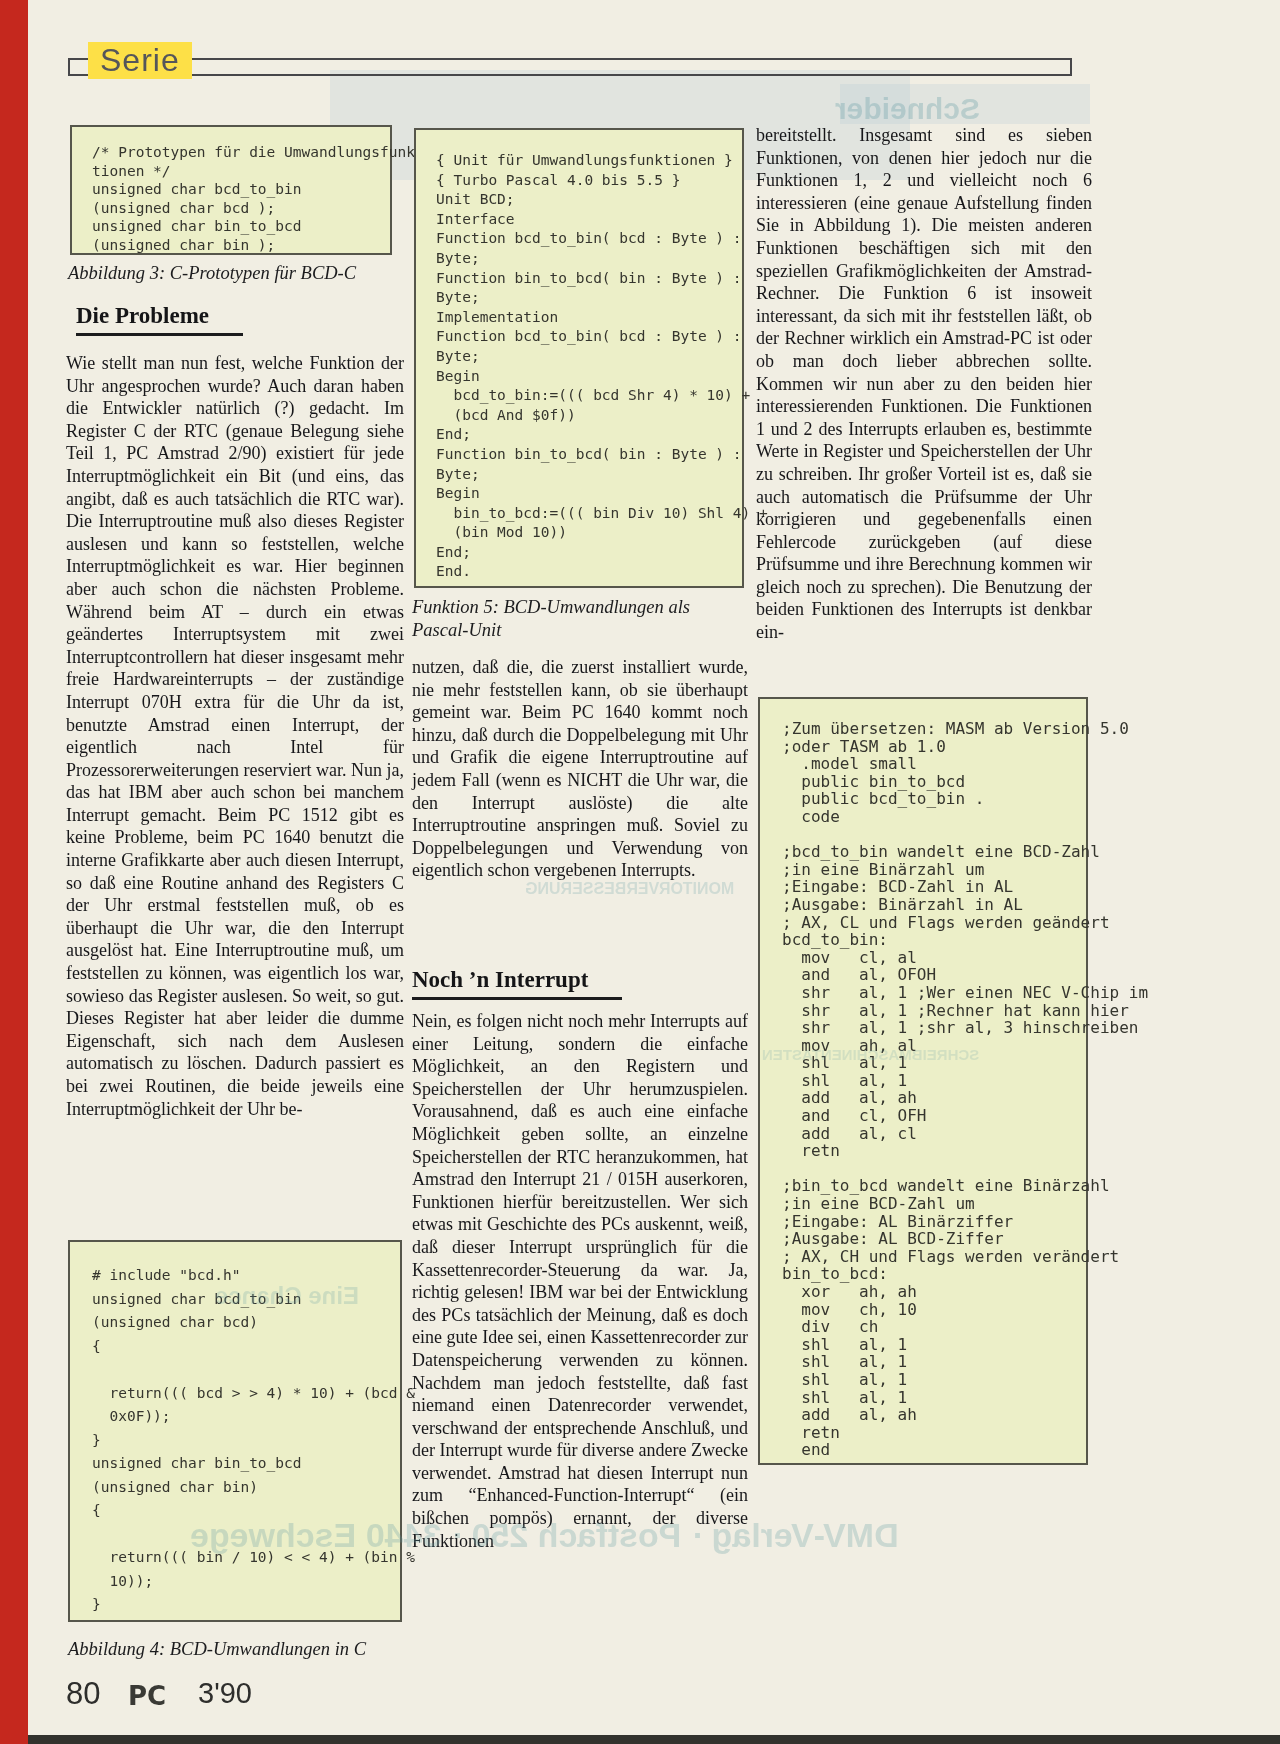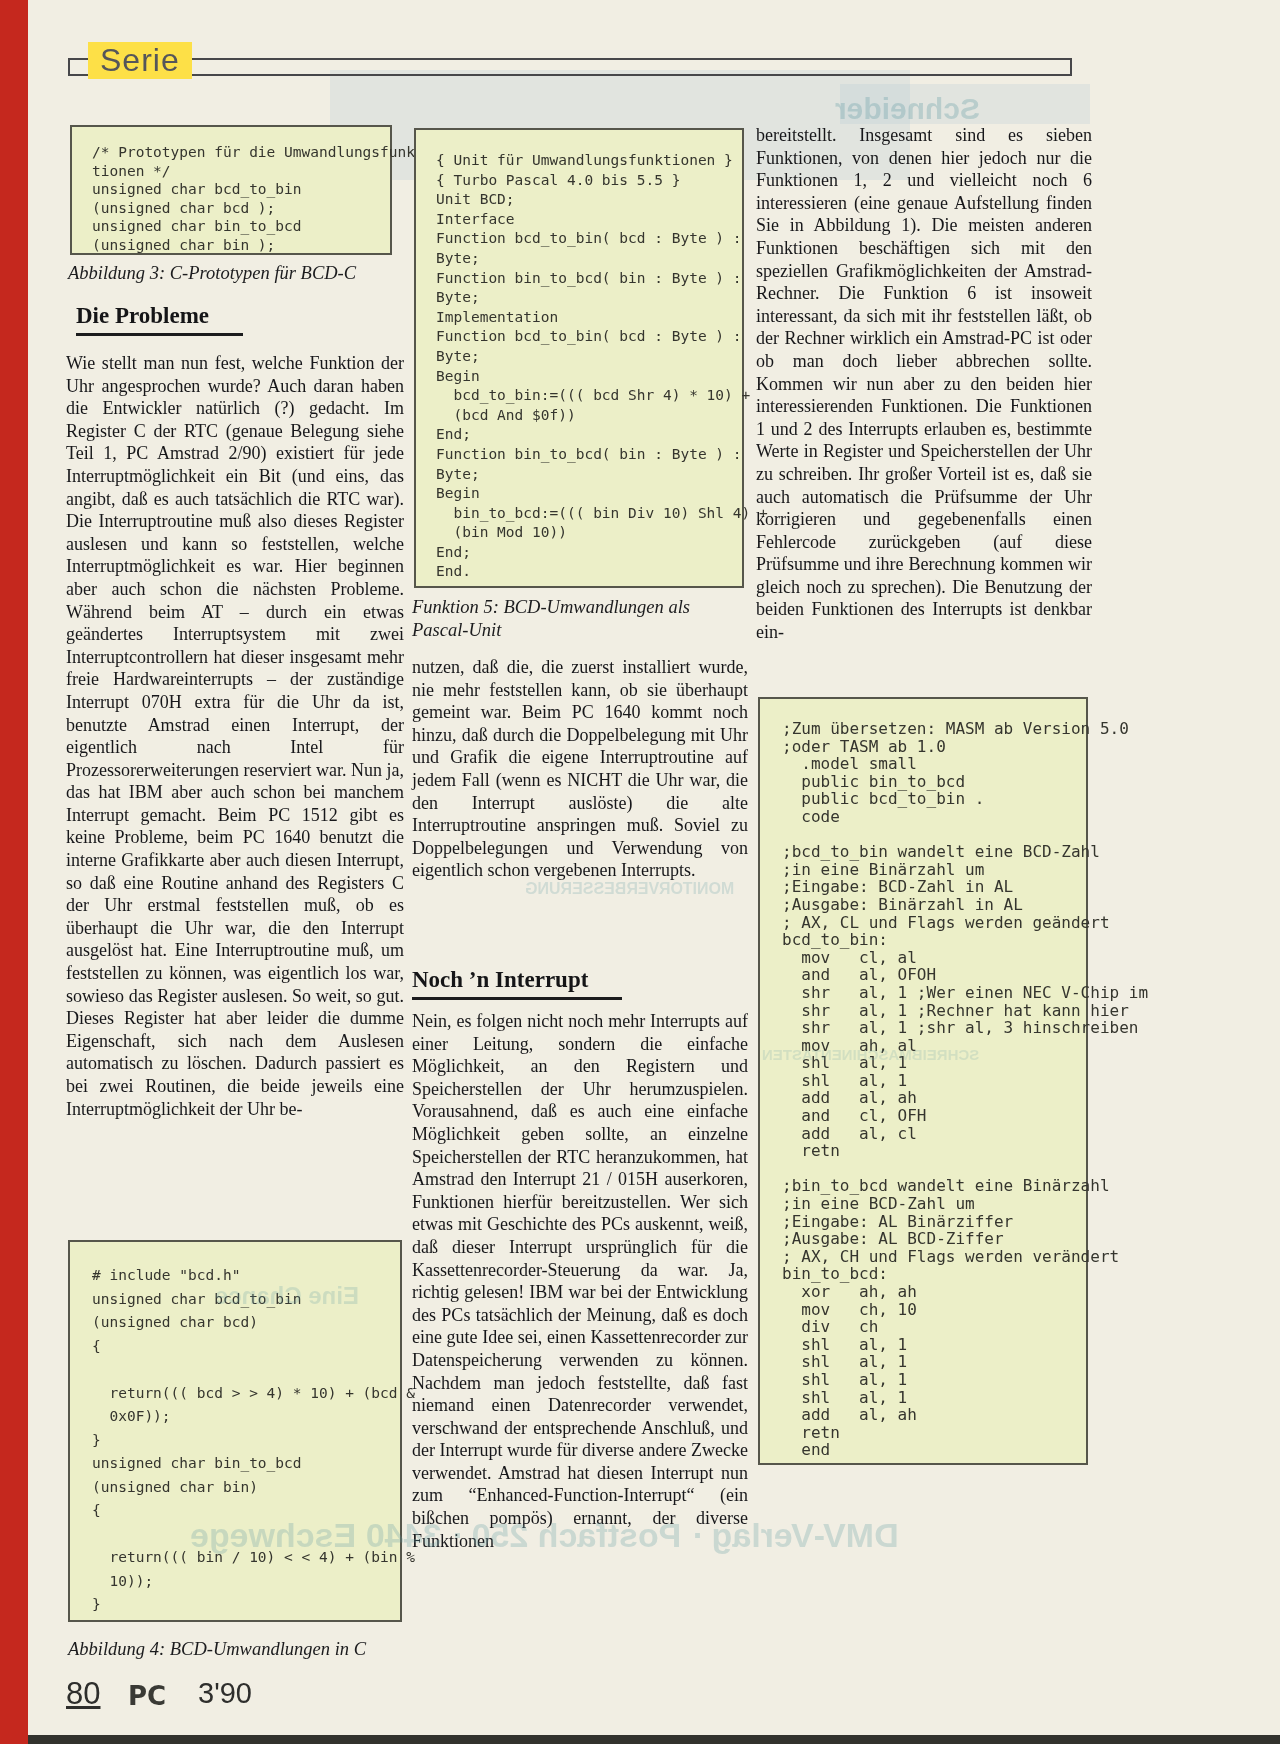--- a/index.html
+++ b/index.html
@@ -52,21 +52,21 @@
 
   .bodytext{
     font-size:18px;line-height:22.6px;color:#17171a;text-align:justify;
   }
   #para-left{left:66px;top:352px;width:338px;height:848px;}
   #para-mid-1{left:412px;top:656px;width:336px;}
   #para-mid-2{left:412px;top:1010px;width:336px;}
   #para-right{left:756px;top:124px;width:336px;}
 
   
-  .footer-num{left:66px;top:1676px;font-family:"Liberation Sans", sans-serif;font-size:31px;color:#2e2e2c;text-decoration:underline;}
+  .footer-num{left:66px;top:1676px;font-family:"Liberation Sans", sans-serif;font-size:31px;color:#2e2e2c;}
   .footer-logo{
     left:128px;top:1681px;font-family:"DejaVu Sans", sans-serif;font-weight:900;
     font-size:26px;color:#3a3a35;letter-spacing:0px;
   }
   .footer-issue{left:198px;top:1677px;font-family:"Liberation Sans", sans-serif;font-size:29px;color:#2e2e2c;}
 
   
   .ghost{
     position:absolute;transform:scaleX(-1);transform-origin:center;
     color:#5f9aa2;font-family:"Liberation Sans", sans-serif;font-weight:bold;

